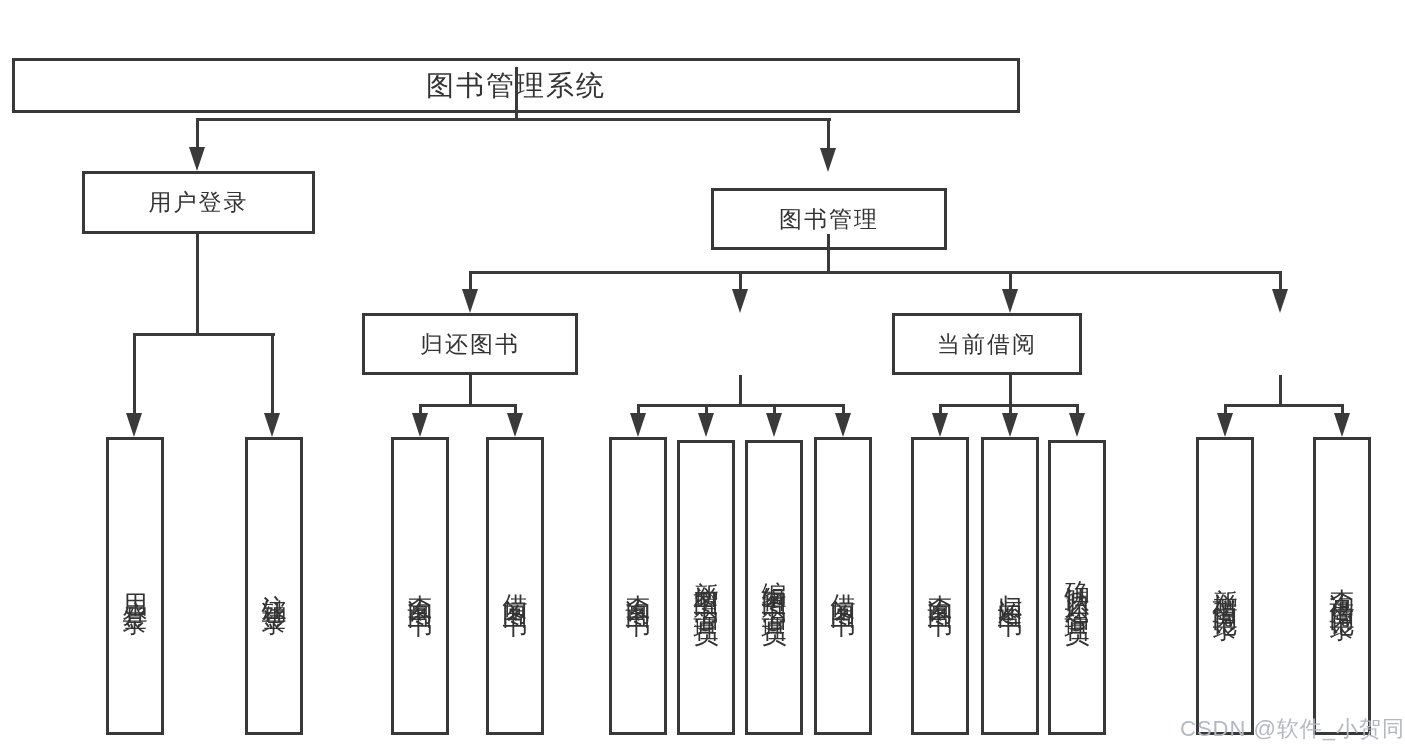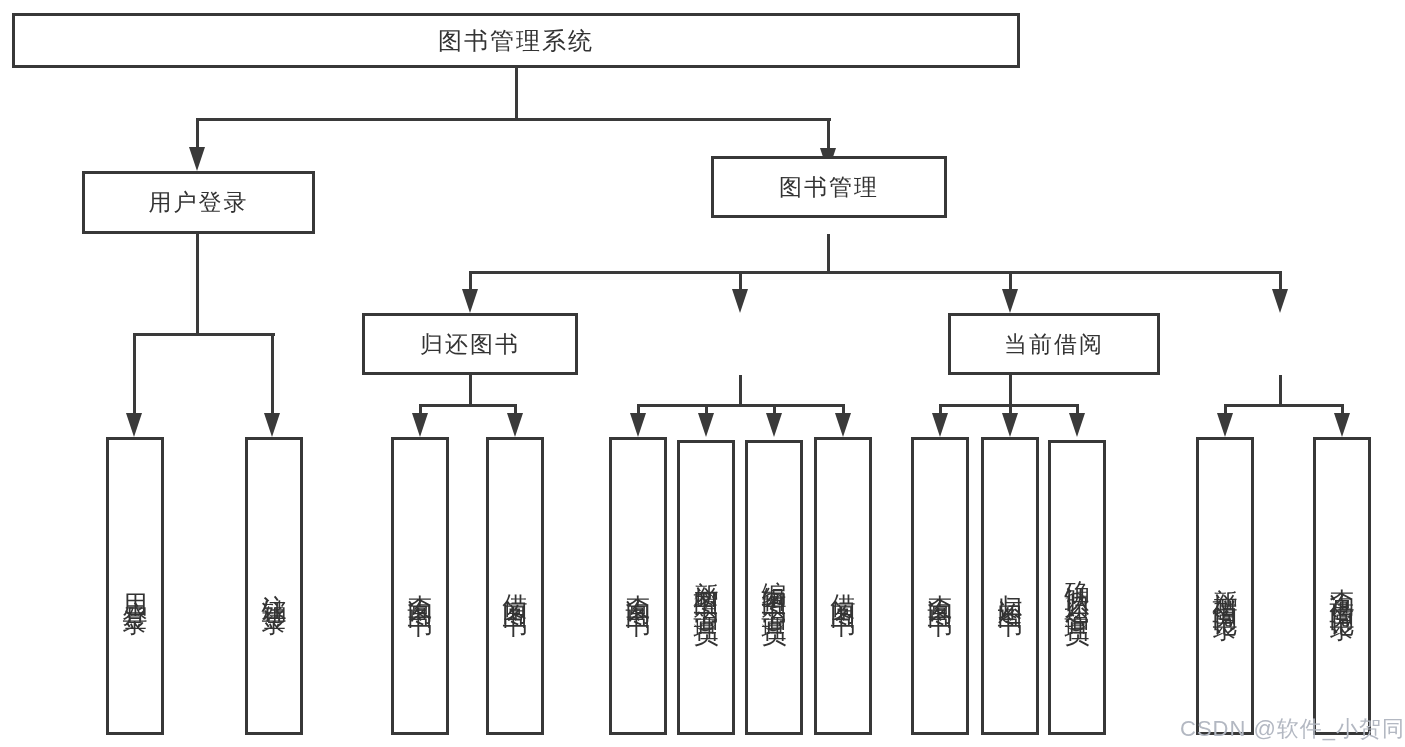--- a/index.html
+++ b/index.html
@@ -19,21 +19,21 @@
     display: flex;
     align-items: center;
     justify-content: center;
     color: #333333;
   }
   .hbox {
     font-size: 23px;
     letter-spacing: 2px;
     white-space: nowrap;
   }
-  .root-box { font-size: 24px; }
+  .root-box { font-size: 28px; margin-top: 45px; }
   .vbox {
     writing-mode: vertical-rl;
     text-orientation: mixed;
     font-size: 25px;
     letter-spacing: 6px;
     line-height: 1;
   }
   .line {
     position: absolute;
     background: #3a3a3a;
@@ -69,21 +69,21 @@
   <div class="line" style="left:515px; top:67px; width:3px; height:53px;"></div>
   <div class="line" style="left:196px; top:118px; width:635px; height:3px;"></div>
   <div class="line" style="left:196px; top:118px; width:3px; height:31px;"></div>
   <div class="arrow" style="left:189px; top:147px;"></div>
   <div class="line" style="left:827px; top:118px; width:3px; height:31px;"></div>
   <div class="arrow" style="left:820px; top:148px;"></div>
 
   <div class="box hbox" style="left:82px; top:171px; width:233px; height:63px;">
     <span>用户登录</span>
   </div>
-  <div class="box hbox" style="left:711px; top:156px; width:236px; height:62px;">
+  <div class="box hbox" style="left:711px; top:188px; width:236px; height:62px;">
     <span>图书管理</span>
   </div>
 
   <div class="line" style="left:196px; top:234px; width:3px; height:102px;"></div>
   <div class="line" style="left:133px; top:333px; width:142px; height:3px;"></div>
   <div class="line" style="left:133px; top:333px; width:3px; height:80px;"></div>
   <div class="arrow" style="left:126px; top:413px;"></div>
   <div class="line" style="left:271px; top:333px; width:3px; height:80px;"></div>
   <div class="arrow" style="left:264px; top:413px;"></div>
 
@@ -101,21 +101,21 @@
   <div class="line" style="left:739px; top:271px; width:3px; height:20px;"></div>
   <div class="arrow" style="left:732px; top:289px;"></div>
   <div class="line" style="left:1009px; top:271px; width:3px; height:20px;"></div>
   <div class="arrow" style="left:1002px; top:289px;"></div>
   <div class="line" style="left:1279px; top:271px; width:3px; height:20px;"></div>
   <div class="arrow" style="left:1272px; top:289px;"></div>
 
   <div class="box hbox" style="left:362px; top:313px; width:216px; height:62px;">
     <span>归还图书</span>
   </div>
-  <div class="box hbox" style="left:948px; top:313px; width:212px; height:62px;">
+  <div class="box hbox" style="left:892px; top:313px; width:190px; height:62px;">
     <span>当前借阅</span>
   </div>
 
   <div class="line" style="left:469px; top:375px; width:3px; height:32px;"></div>
   <div class="line" style="left:419px; top:404px; width:98px; height:3px;"></div>
   <div class="line" style="left:419px; top:404px; width:3px; height:11px;"></div>
   <div class="arrow" style="left:412px; top:413px;"></div>
   <div class="line" style="left:514px; top:404px; width:3px; height:11px;"></div>
   <div class="arrow" style="left:507px; top:413px;"></div>
   <div class="box vbox" style="left:391px; top:437px; width:58px; height:298px;">

